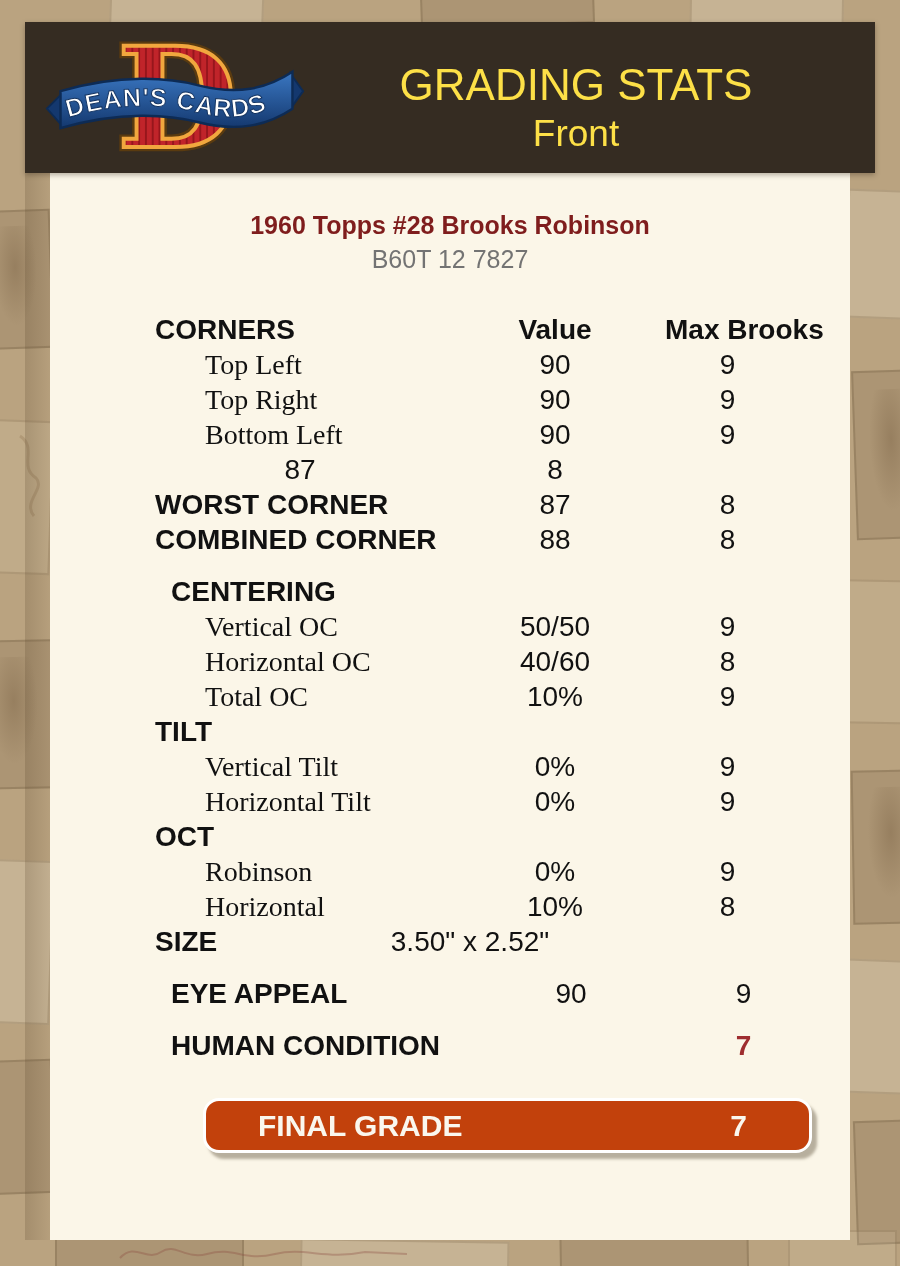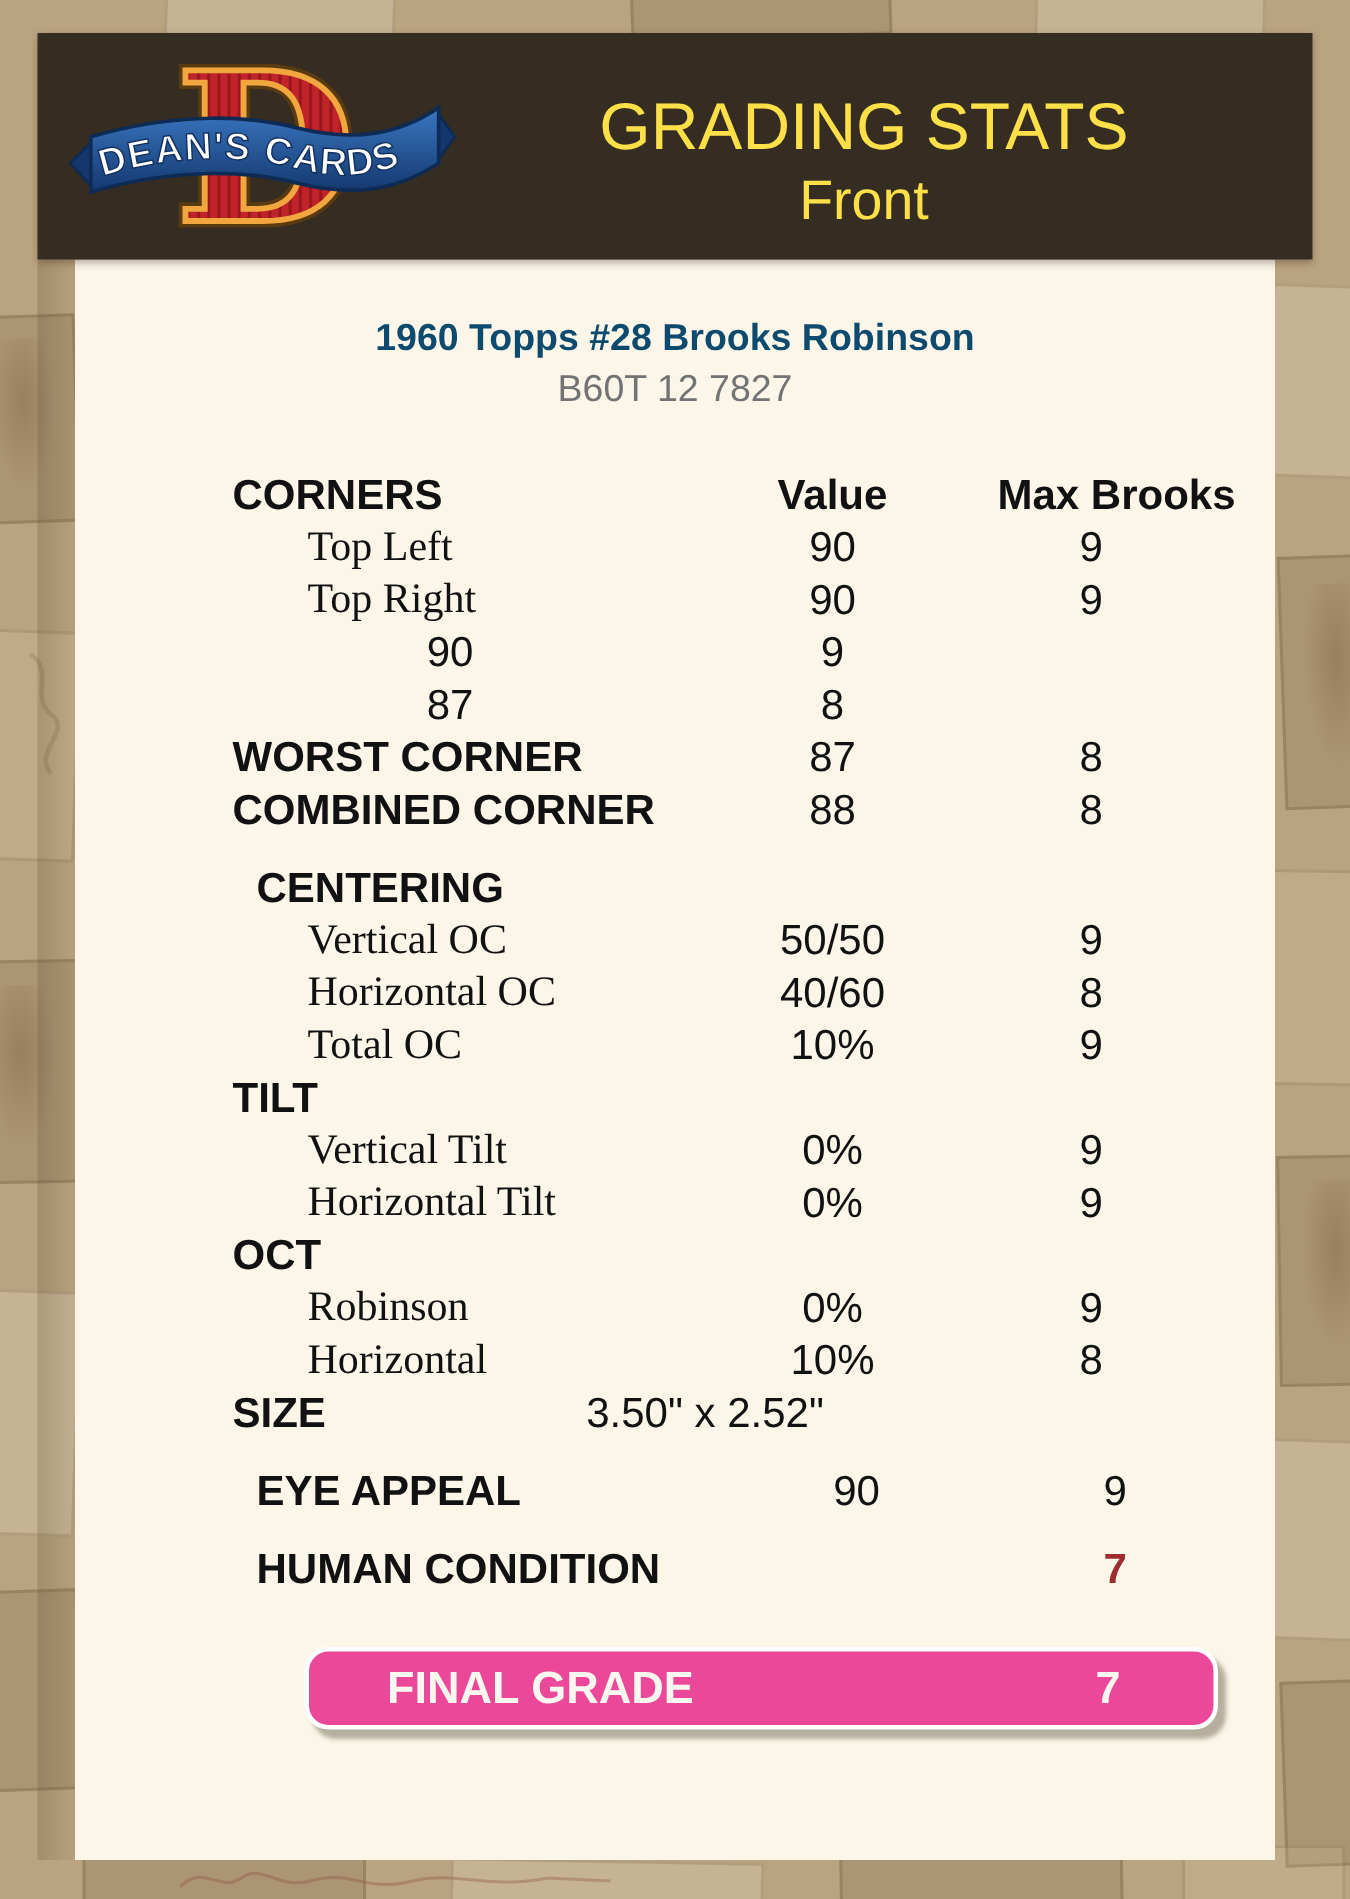--- a/index.html
+++ b/index.html
@@ -20,37 +20,37 @@
   .sig{position:absolute;opacity:.55;}
   
   .header{position:absolute;left:25px;top:22px;width:850px;height:151px;background:#352C22;z-index:2;
     box-shadow:0 2px 5px rgba(50,38,22,.35);}
   .logo{position:absolute;left:20px;top:9px;}
   .header-text{position:absolute;left:322px;right:70px;top:0;text-align:center;color:#fde047;}
   .h-title{margin-top:38px;font-size:44px;line-height:50px;font-weight:400;}
   .h-sub{font-size:37px;line-height:48px;font-weight:400;}
   
   .panel{position:absolute;left:50px;top:173px;width:800px;height:1067px;background:#FBF6E8;z-index:1;}
-  .card-title{margin:36px 0 0;text-align:center;font-weight:bold;font-size:25px;line-height:32px;color:#0c4a6e;}
+  .card-title{margin:36px 0 0;text-align:center;font-weight:bold;font-size:25px;line-height:32px;color:#7f1d1d;}
   .card-code{text-align:center;font-size:25px;line-height:37px;color:#737373;}
   
   .gtable{margin:34px 0 0 105px;width:635px;font-size:28px;}
   .trow{display:grid;grid-template-columns:290px 220px 125px;height:35px;align-items:center;}
   .trow.gap{margin-top:17px;margin-left:16px;}
   .c-label{white-space:nowrap;}
   .c-label.bold{font-weight:bold;}
   .c-label.indent{padding-left:50px;font-family:Liberation Serif, serif;}
   .c-value,.c-max{text-align:center;white-space:nowrap;}
   .c-value.wide{position:relative;left:-85px;}
   .c-max.red{color:#9E2D2F;font-weight:bold;}
   .thead .c-label,.thead .c-value,.thead .c-max{font-weight:bold;}
   
   .final-grade{
     margin:35px 0 0 153px;width:489px;height:49px;
-    background:#ec4899;border:3px solid #FFFFFF;border-radius:16px;
+    background:#c2410c;border:3px solid #FFFFFF;border-radius:16px;
     box-shadow:5px 6px 3px rgba(128,117,96,.55);
     display:flex;align-items:center;justify-content:space-between;
     padding:0 62px 0 52px;box-sizing:content-box;
     color:#FAF7EE;font-weight:bold;font-size:30px;
   }
 </style>
 </head>
 <body>
 
 <div class="collage">
@@ -137,20 +137,21 @@
         <span class="c-label indent">Top Left</span>
         <span class="c-value">90</span>
         <span class="c-max">9</span>
       </div>
       <div class="trow">
         <span class="c-label indent">Top Right</span>
         <span class="c-value">90</span>
         <span class="c-max">9</span>
       </div>
       <div class="trow">
+        <span class="c-label indent">Bottom Left</span>
         <span class="c-value">90</span>
         <span class="c-max">9</span>
       </div>
       <div class="trow">
         <span class="c-value">87</span>
         <span class="c-max">8</span>
       </div>
       <div class="trow">
         <span class="c-label bold">WORST CORNER</span>
         <span class="c-value">87</span>

